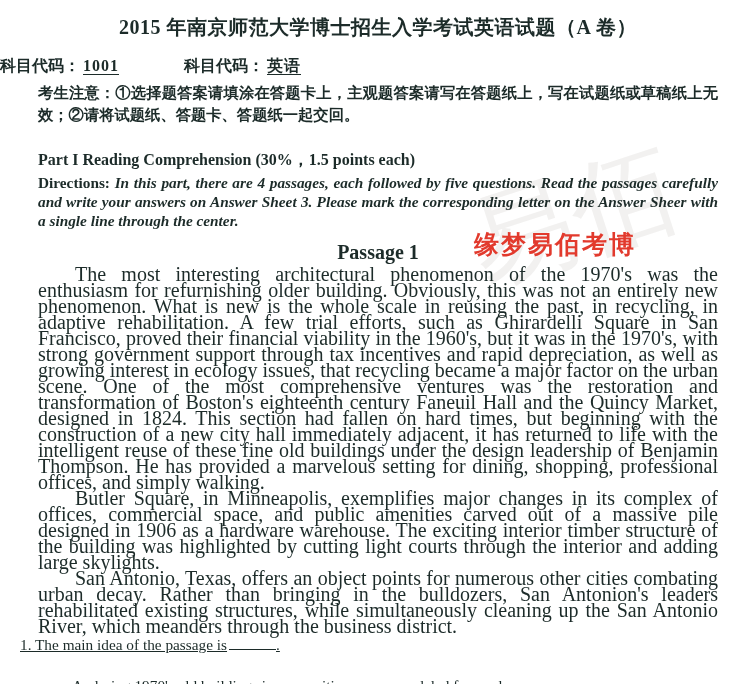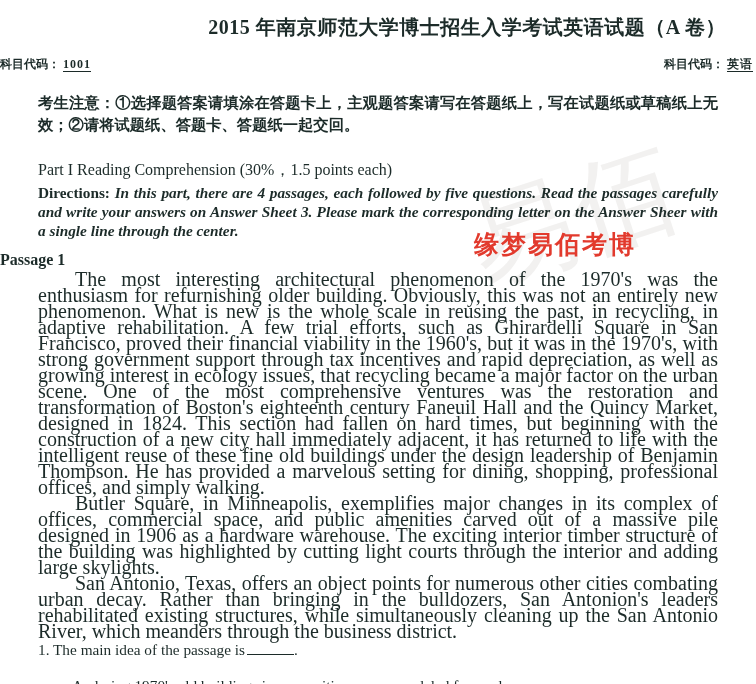--- a/index.html
+++ b/index.html
@@ -3,46 +3,46 @@
 <meta charset="utf-8">
 <style>
   html,body{margin:0;padding:0;background:#888;}
   .page{
     width:756px;height:684px;position:relative;overflow:hidden;
     background:#ffffff;color:#1c2b29;margin:0 auto;
     font-family:"Liberation Serif","DejaVu Serif",serif;
   }
   .page > *{position:relative;z-index:1;}
   .title{
-    margin:14px 30px 0;text-align:right;
+    margin:14px 30px 0;text-align:center;
     font-size:20px;font-weight:bold;letter-spacing:0.5px;
   }
   .subject-row{
-    margin-top:15px;display:flex;justify-content:space-between;gap:62px;
-    font-size:12px;font-weight:bold;
+    margin-top:15px;display:flex;justify-content:flex-start;gap:62px;
+    font-size:16px;font-weight:bold;
   }
   .subject-pair{white-space:nowrap;}
   .u-val{text-decoration:underline;text-underline-offset:3px;padding:0 3px;letter-spacing:1px;}
   .notice{
-    margin:19px 38px 0;font-size:15.3px;font-weight:bold;
+    margin:5px 38px 0;font-size:15.3px;font-weight:bold;
     line-height:21.5px;text-align:justify;
   }
-  .part-heading{margin:25px 38px 0;font-size:16px;font-weight:normal;}
+  .part-heading{margin:25px 38px 0;font-size:16px;font-weight:bold;}
   .directions{
     margin:2px 38px 0;font-size:15.3px;font-weight:bold;font-style:italic;
     line-height:19px;text-align:justify;
   }
   .dir-label{font-style:normal;font-weight:bold;margin-top:13px;}
-  .passage-heading{margin-top:11px;font-size:16px;font-weight:bold;}
+  .passage-heading{margin-top:11px;text-align:center;font-size:20px;font-weight:bold;}
   .body-para{
     margin:0 38px;font-size:20px;line-height:16px;
     text-align:justify;text-indent:37px;
   }
   .body-para.first{margin-top:2px;}
-  .question-line{margin:0 38px;font-size:15.3px;line-height:19px;}
+  .question-line{margin:0 20px;font-size:15.3px;line-height:19px;text-decoration:underline;}
   .blank{
     display:inline-block;width:47px;height:0.95em;
     border-bottom:1.4px solid #1c2b29;vertical-align:baseline;margin-left:2px;
   }
   .clipped-option{
     position:absolute;left:72px;top:677px;z-index:1;
     font-size:15.3px;white-space:nowrap;
   }
   .red-watermark{
     position:absolute;left:474px;top:228px;z-index:2;

